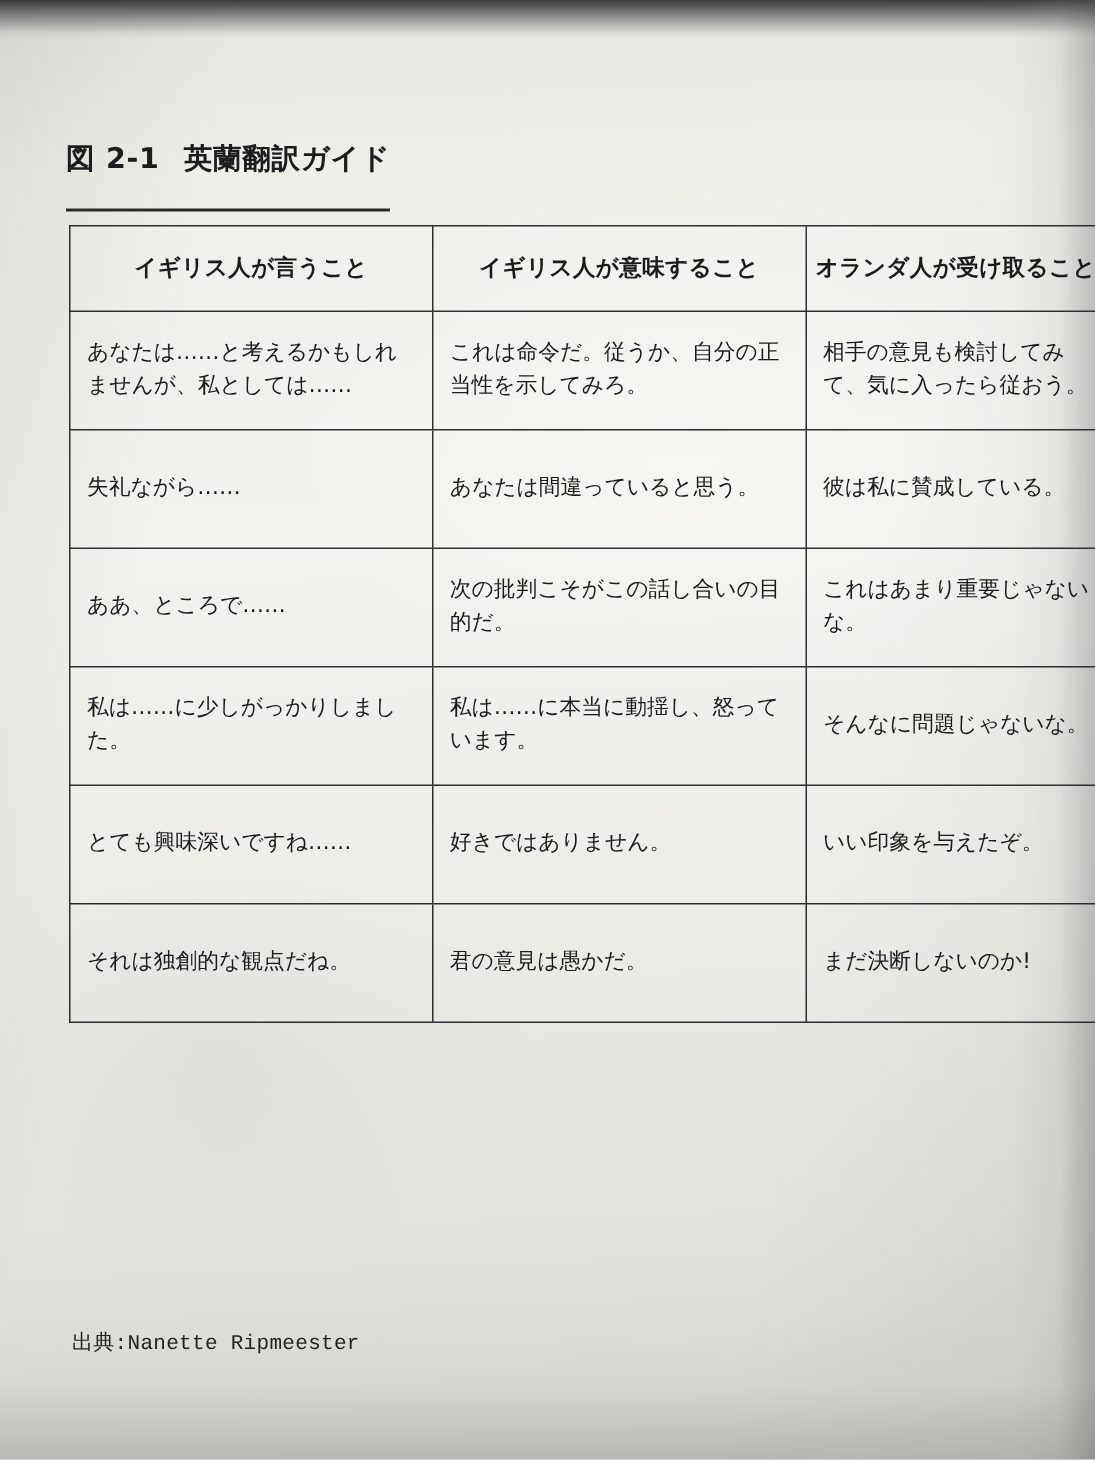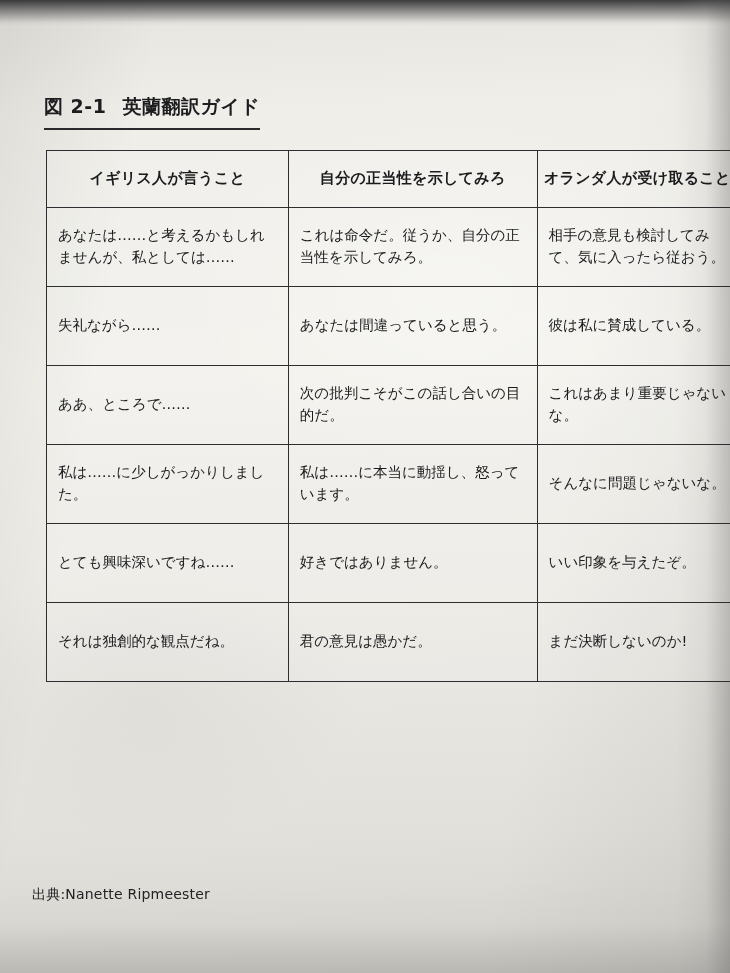--- a/index.html
+++ b/index.html
@@ -58,21 +58,21 @@
   #caption {
     position: absolute;
     left: 44px;
     top: 96px;
     font-size: 19px;
     font-weight: bold;
     color: #1d1d1f;
     letter-spacing: 0.5px;
     white-space: nowrap;
     border-bottom: 2px solid #2a2a2c;
-    padding-bottom: 10px;
+    padding-bottom: 21px;
     line-height: 1.15;
   }
   #caption .cap-num { margin-right: 16px; }
 
   
   #fig-table {
     position: absolute;
     left: 46px;
     top: 150px;
     width: 692px;
@@ -102,25 +102,26 @@
   #fig-table col.c0 { width: 35%; }
   #fig-table col.c1 { width: 36%; }
   #fig-table col.c2 { width: 29%; }
 
   
   #fig-table tbody tr:nth-child(odd) td { background: rgba(255,255,255,0.05); }
 
   
   #source {
     position: absolute;
-    left: 32px;
+    left: 48px;
     top: 886px;
     font-size: 14px;
     color: #232325;
     letter-spacing: 0.2px;
+    font-family: Liberation Mono, monospace;
   }
 </style>
 </head>
 <body>
 
 <div id="page">
   <div id="paper-grain"></div>
   <div id="top-shadow"></div>
   <div id="right-shadow"></div>
   <div id="bottom-shadow"></div>
@@ -131,21 +132,21 @@
 
   <table id="fig-table">
     <colgroup>
       <col class="c0">
       <col class="c1">
       <col class="c2">
     </colgroup>
     <thead>
       <tr>
         <th>イギリス人が言うこと</th>
-        <th>自分の正当性を示してみろ</th>
+        <th>イギリス人が意味すること</th>
         <th>オランダ人が受け取ること</th>
       </tr>
     </thead>
     <tbody>
       <tr>
         <td>あなたは……と考えるかもしれませんが、私としては……</td>
         <td>これは命令だ。従うか、自分の正当性を示してみろ。</td>
         <td>相手の意見も検討してみて、気に入ったら従おう。</td>
       </tr>
       <tr>

